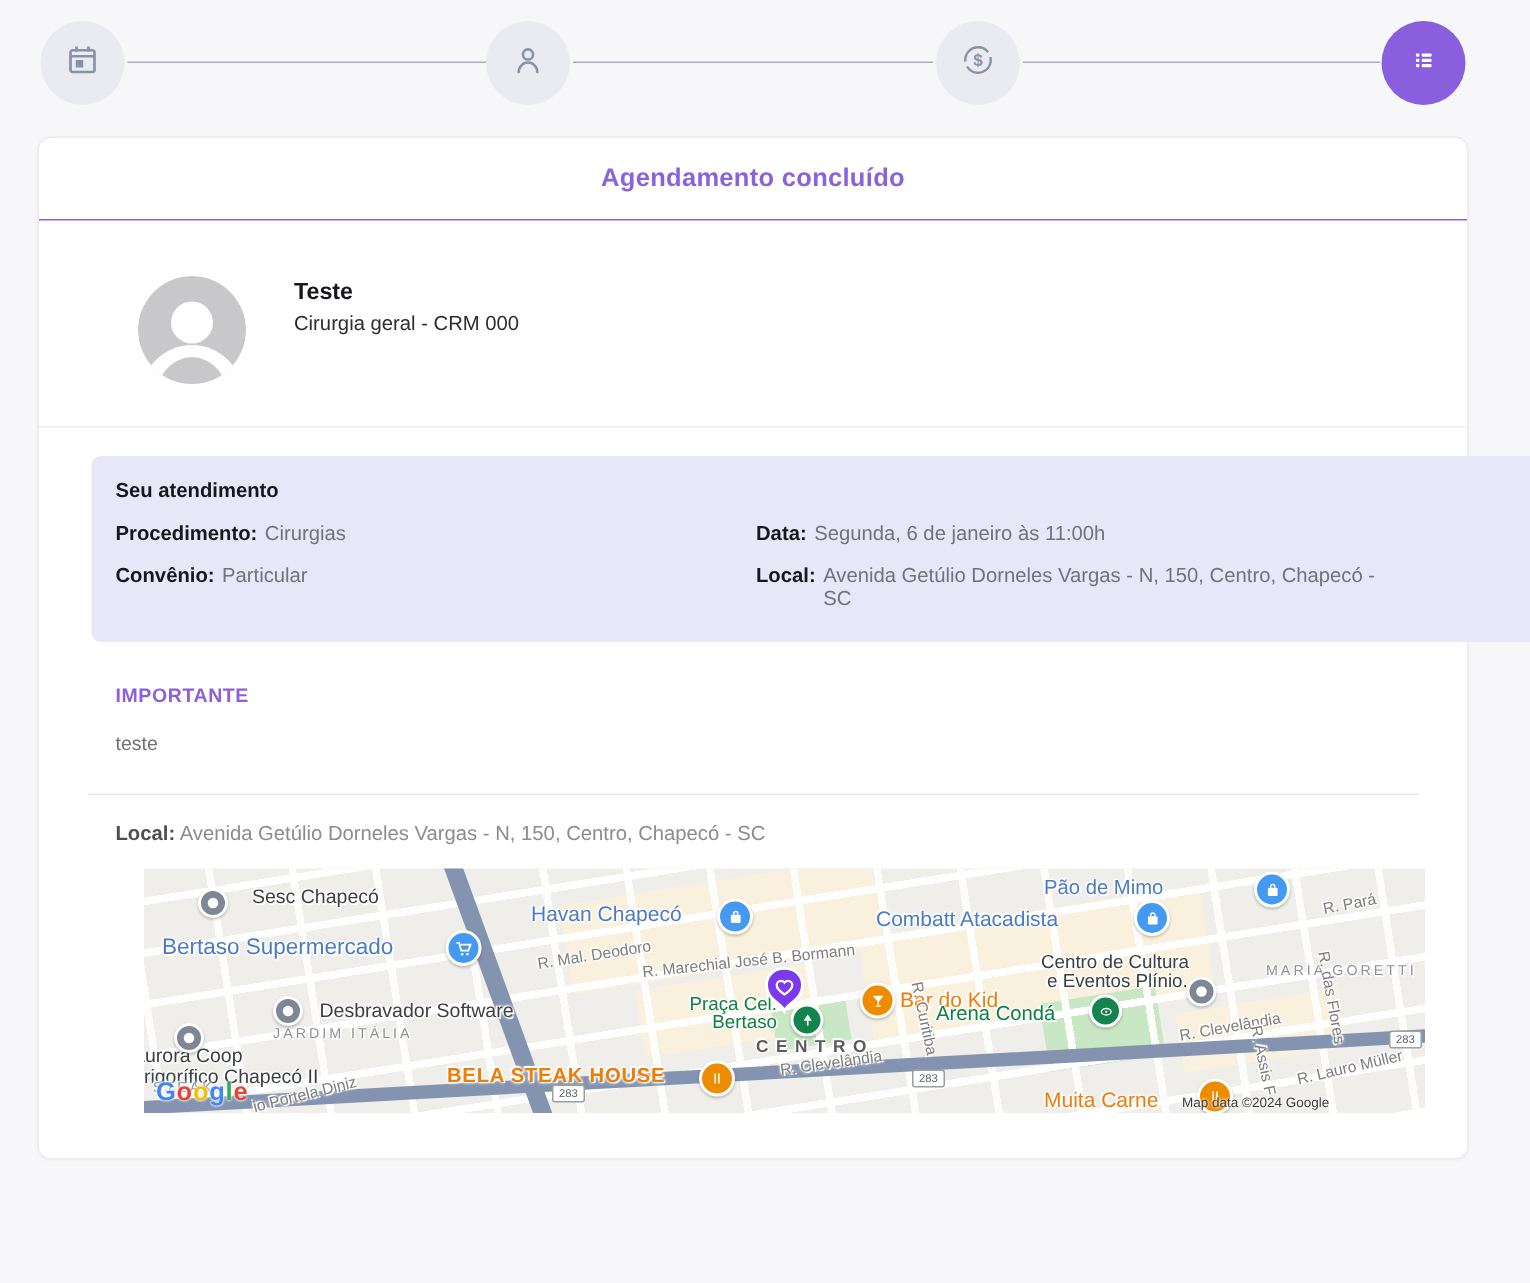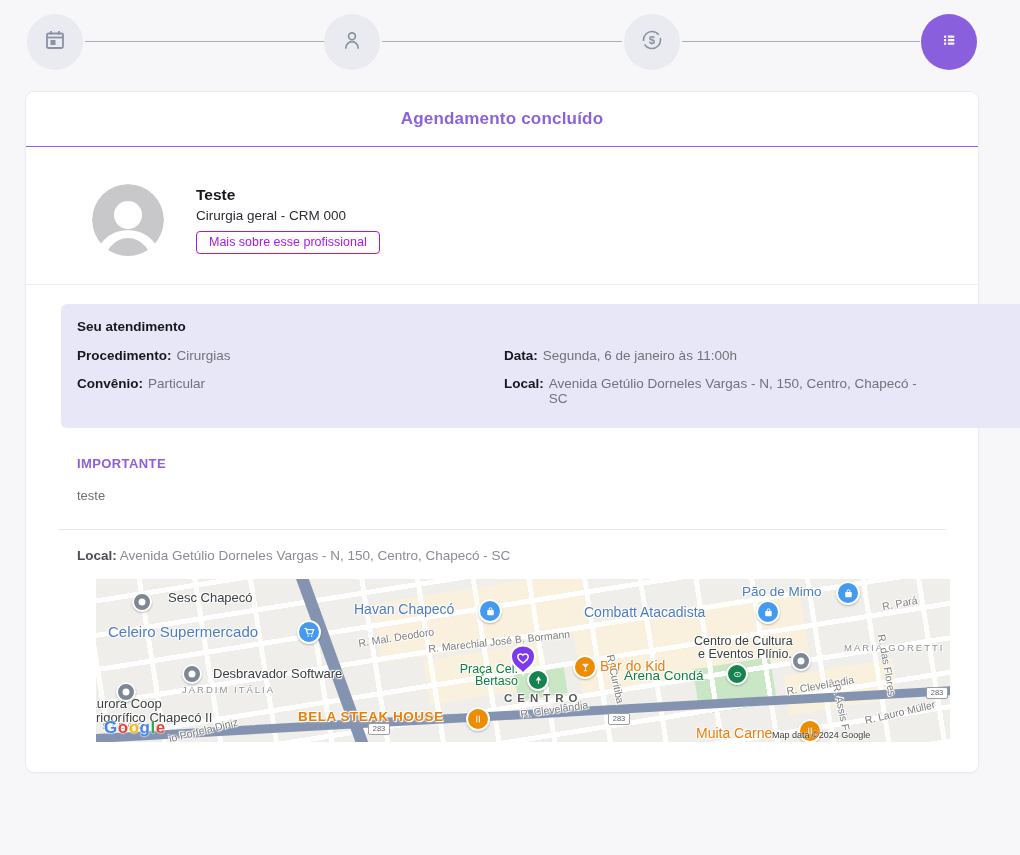--- a/index.html
+++ b/index.html
@@ -72,21 +72,21 @@
   .ra { text-align:right; width:80px; }
 
   .pm { position:absolute; border-radius:50%; border:2px solid #fff; display:flex;
         align-items:center; justify-content:center; box-shadow:0 1px 2px rgba(0,0,0,.25); }
   .pm-blue { width:24px; height:24px; background:#4499f0; }
   .pm-orange { width:24px; height:24px; background:#ee8c00; }
   .pm-green { width:22px; height:22px; background:#15834d; }
   .pm-grey { width:20px; height:20px; background:#7d8795; }
   .shield { position:absolute; width:22px; height:12px; background:#fff; border:1px solid #9aa0a6;
             border-radius:2px; font-size:7.5px; color:#5f6368; text-align:center; line-height:10px; }
-  .map-attr { position:absolute; left:676px; top:151px; font-size:9px; color:#3c3c3c;
+  .map-attr { position:absolute; left:692px; top:151px; font-size:9px; color:#3c3c3c;
               text-shadow:0 0 2px #fff,0 0 2px #fff; }
   .glogo { position:absolute; left:8px; top:139px; font-size:17px; font-weight:bold;
            text-shadow:0 0 2px #fff,0 0 2px #fff; letter-spacing:.5px; }
   .glogo span:nth-child(1){color:#4285F4}.glogo span:nth-child(2){color:#EA4335}
   .glogo span:nth-child(3){color:#FBBC05}.glogo span:nth-child(4){color:#4285F4}
   .glogo span:nth-child(5){color:#34A853}.glogo span:nth-child(6){color:#EA4335}
 
   
   .footer-btn { position:absolute; left:738px; top:797px; width:240px; height:38px;
                 background:#a414eb; border:none; border-radius:6px; color:#fff; cursor:pointer;
@@ -157,21 +157,20 @@
         <g clip-path="url(#avclip)">
           <circle cx="36" cy="36" r="36" fill="#c8c8cb"></circle>
           <circle cx="36" cy="31" r="14" fill="#ffffff"></circle>
           <ellipse cx="36" cy="80" rx="34" ry="34" fill="#ffffff"></ellipse>
           <ellipse cx="36" cy="84" rx="25" ry="30" fill="#c8c8cb"></ellipse>
         </g>
       </svg>
     </div>
     <div class="prof-name">Teste</div>
     <div class="prof-spec">Cirurgia geral - CRM 000</div>
-    <button class="prof-more">Mais sobre esse profissional</button>
 
     <div class="divider1"></div>
 
     <div class="appt-box">
       <div class="appt-title">Seu atendimento</div>
       <div class="appt-grid">
         <div class="fld f-proc">
           <b>Procedimento:</b>
           <span>Cirurgias</span>
         </div>
@@ -206,24 +205,24 @@
       <div class="blk beige" style="left:480px; top:28px; width:230px; height:70px;"></div>
       <div class="blk beige" style="left:330px; top:72px; width:120px; height:45px;"></div>
       <div class="blk beige" style="left:690px; top:88px; width:110px; height:40px;"></div>
       <div class="blk green" style="left:600px; top:84px; width:78px;  height:46px;"></div>
       <div class="blk green" style="left:420px; top:92px; width:50px;  height:26px;"></div>
       <div class="map-grid"></div>
       <div class="road-main" style="left:231px; top:-12px; width:12px; height:192px; transform:rotate(-20deg);"></div>
       <div class="road-main" style="left:-5px; top:131px; width:866px; height:9px; transform:rotate(-3.2deg);"></div>
 
       <span class="mlabel t-dark" style="left:72px;  top:11px;">Sesc Chapecó</span>
-      <span class="mlabel t-blue" style="left:12px;  top:44px; font-size:15px;">Celeiro Supermercado</span>
+      <span class="mlabel t-blue" style="left:12px;  top:44px; font-size:15px;">Bertaso Supermercado</span>
       <span class="mlabel t-blue" style="left:258px; top:22px;">Havan Chapecó</span>
       <span class="mlabel t-blue" style="left:488px; top:25px;">Combatt Atacadista</span>
-      <span class="mlabel t-blue" style="left:626px; top:5px; font-size:13.5px;padding-left:20px;">Pão de Mimo</span>
+      <span class="mlabel t-blue" style="left:600px; top:5px; font-size:13.5px;">Pão de Mimo</span>
       <span class="mlabel t-dark" style="left:117px; top:87px;">Desbravador Software</span>
       <span class="mlabel t-dark" style="left:-8px;  top:117px;">Aurora Coop</span>
       <span class="mlabel t-dark" style="left:-8px;  top:131px;">Frigorífico Chapecó II</span>
       <span class="mlabel t-dark" style="left:598px; top:55px; font-size:12.5px;">Centro de Cultura</span>
       <span class="mlabel t-dark" style="left:602px; top:68px; font-size:12.5px;">e Eventos Plínio...</span>
       <span class="mlabel t-green ra" style="left:342px; top:83px;">Praça Cel.</span>
       <span class="mlabel t-green ra" style="left:342px; top:95px;">Bertaso</span>
       <span class="mlabel t-orange" style="left:504px; top:79px;">Bar do Kid</span>
       <span class="mlabel t-green" style="left:528px; top:89px; font-size:13.5px;">Arena Condá</span>
       <span class="mlabel t-orange-b" style="left:202px; top:130px;">BELA STEAK HOUSE</span>

